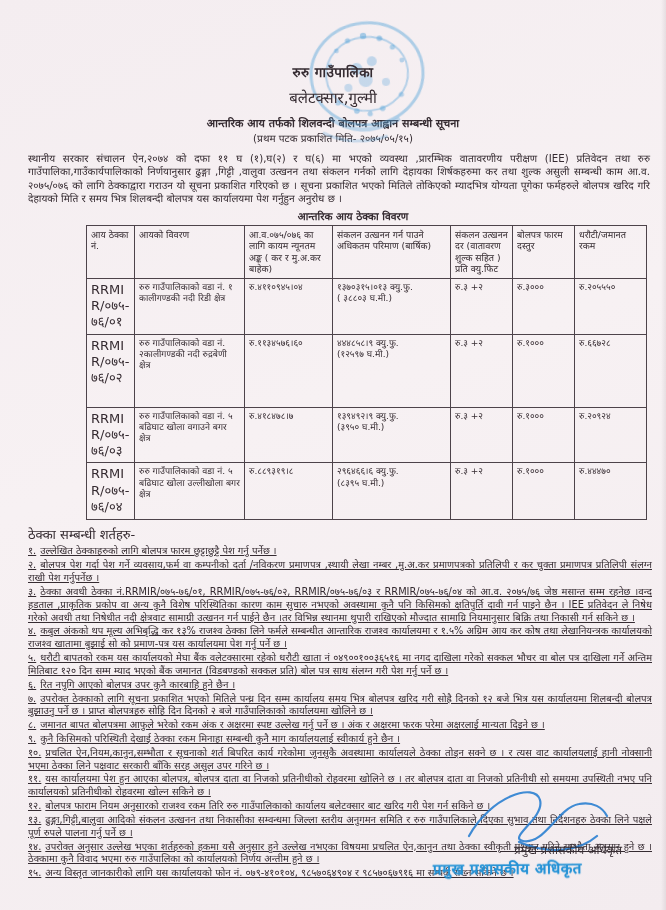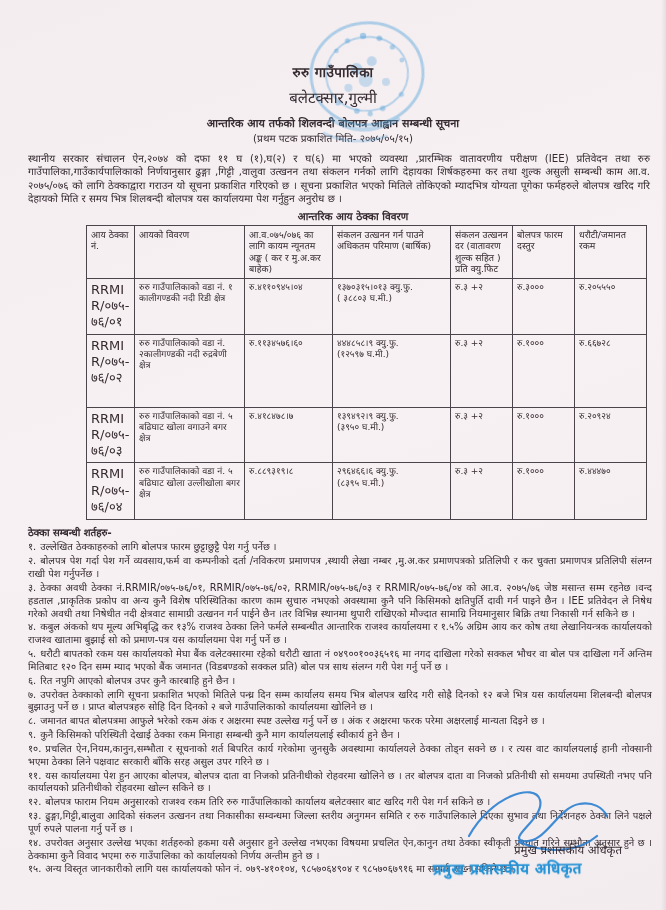--- a/index.html
+++ b/index.html
@@ -40,22 +40,22 @@
   }
   table.tender th{font-size:9.2px;}
   col.c-id{width:48px}col.c-desc{width:110px}col.c-min{width:88px}
   col.c-qty{width:118px}col.c-rate{width:62px}col.c-fee{width:62px}col.c-dep{width:72px}
   td.cell-id{word-break:break-all;font-size:13px;}
   tr.r1 td{height:44px}
   tr.r2 td{height:66px}
   tr.r3 td{height:48px}
   tr.r4 td{height:50px}
   .terms{margin:6px 14px 0 28px;font-size:9.8px;line-height:1.31;}
-  .terms-heading{font-weight:bold;font-size:10px;margin-bottom:2px;}
-  .term{text-align:justify;margin-bottom:1px;}
+  .terms-heading{font-weight:normal;font-size:13px;margin-bottom:2px;}
+  .term{text-align:justify;margin-bottom:1px;text-decoration:underline;}
   .term .tno{margin-right:4px;}
   .sig-ink{position:absolute;right:55px;top:778px;}
   .designation{
     position:absolute;right:44px;top:842px;
     font-size:11.5px;color:#352b31;
   }
   .stamp-text{
     position:absolute;right:84px;top:858px;
     font-size:15px;font-weight:bold;color:#2492d6;
     letter-spacing:.5px;filter:blur(.3px);

